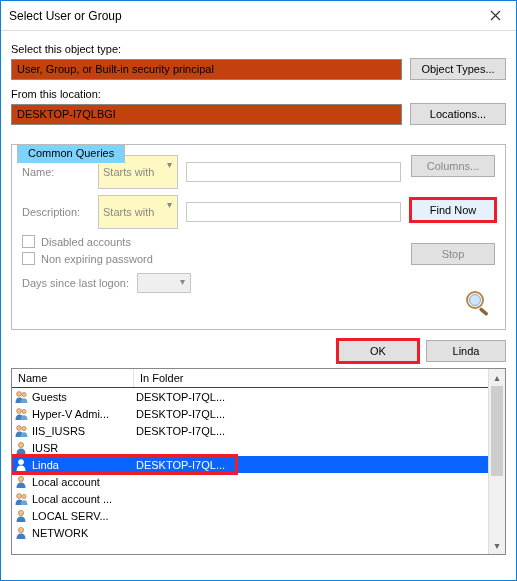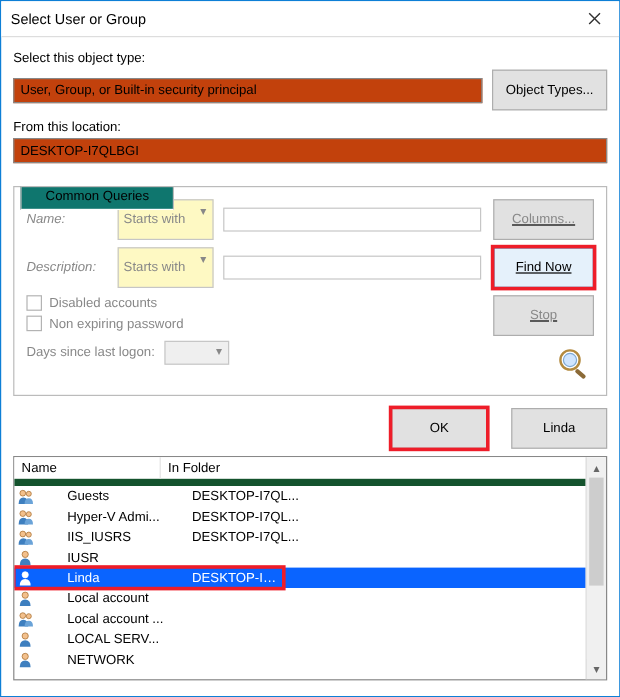--- a/index.html
+++ b/index.html
@@ -5,53 +5,53 @@
   * { box-sizing: border-box; font-family: "Segoe UI", Tahoma, sans-serif; font-size: 11px; }
   html,body { margin:0; padding:0; }
   body { background:#fff; width:517px; height:581px; overflow:hidden; border:1px solid #0e7fd6; }
   .titlebar { height:30px; display:flex; align-items:center; border-bottom:1px solid #ddd; background:#fff;gap:36px; }
   .titlebar .title { flex:1; padding-left:8px; font-size:12px; color:#000; }
   .titlebar .close { width:42px; height:30px; display:flex; align-items:center; justify-content:center; font-size:14px; color:#333; }
   .content { padding:8px 10px 6px 10px; }
   .lbl { display:block; margin:4px 0 3px 0; color:#000; }
   .row { display:flex; gap:8px; align-items:center; }
   .field { flex:1; height:21px; border:1px solid #888; padding:2px 5px; background:#c2410c; color:#000; display:flex; align-items:center; }
-  .btn { height:34px; min-width:96px; border:1px solid #adadad; background:#e1e1e1; color:#000; display:flex; align-items:center; justify-content:center; padding:0 6px; cursor:default; }
+  .btn { height:22px; min-width:96px; border:1px solid #adadad; background:#e1e1e1; color:#000; display:flex; align-items:center; justify-content:center; padding:0 6px; cursor:default; }
   .btn.disabled { color:#888; }
   .tabset { margin-top:10px; position:relative; }
-  .tab { position:absolute; top:0; left:6px; height:20px; border:1px solid #bbb; border-bottom:1px solid #fff; background:#0f766e; padding:2px 20px; z-index:2; font-size:11px; }
+  .tab { position:absolute; top:0; left:6px; height:20px; border:1px solid #bbb; border-bottom:1px solid #fff; background:#7dd3fc; padding:2px 10px; z-index:2; font-size:11px; }
   .tabframe { border:1px solid #bbb; margin-top:19px; padding:10px 10px 12px 10px; position:relative; min-height:175px; display:flex; }
   .qleft { flex:1; }
-  .qright { width:94px; display:flex; flex-direction:column; gap:6px; align-items:stretch; padding-left:10px;text-decoration:underline; }
+  .qright { width:94px; display:flex; flex-direction:column; gap:22px; align-items:stretch; padding-left:10px; }
   .qrow { display:flex; align-items:center; gap:8px; margin-bottom:6px; }
-  .qrow .ql { width:68px; color:#888;font-style:italic; }
+  .qrow .ql { width:68px; color:#888; }
   .combo { width:80px; height:20px; border:1px solid #c6c6c6; background:#fef9c3; color:#888; display:flex; align-items:center; padding:16px 4px; position:relative; }
   .combo .chev { position:absolute; right:5px; top:3px; color:#888; font-size:10px; }
   .txt { flex:1; height:20px; border:1px solid #c6c6c6; background:#fff; }
   .chk { display:flex; align-items:center; gap:6px; color:#888; margin:4px 0; }
   .chkbox { width:13px; height:13px; border:1px solid #b3b3b3; background:#fff; }
   .slogon { display:flex; align-items:center; gap:8px; margin-top:8px; color:#888; }
   .slogon .combo2 { width:54px; height:20px; border:1px solid #c6c6c6; background:#efefef; position:relative; }
   .slogon .combo2::after { content:"▾"; position:absolute; right:5px; top:2px; color:#888; font-size:10px; }
   .highlight-red { outline:3px solid #ee1d29; outline-offset:-1px; }
   .find-btn { border:1px solid #0a64a4; background:#e5f1fb; }
   .magnify { width:34px; height:30px; align-self:flex-end; margin-top:auto; }
-  .okrow { display:flex; justify-content:flex-end; gap:20px; margin:10px 0 6px 0; }
+  .okrow { display:flex; justify-content:flex-end; gap:8px; margin:10px 0 6px 0; }
   .ok { min-width:80px; }
   .srlbl { margin:0 0 3px 2px; color:#000; }
   .results { border:1px solid #888; height:187px; background:#fff; display:flex; flex-direction:column; }
-  .results-head { display:flex; border-bottom:6px solid #14532d; background:#fff; }
+  .results-head { display:flex; border-bottom:1px solid #14532d; background:#fff; }
   .results-head .col { padding:3px 6px; border-right:1px solid #e3e3e3; color:#000; }
   .results-head .name { width:122px; }
   .results-head .folder { flex:1; }
   .results-body { flex:1; overflow:auto; }
   .rrow { display:flex; align-items:center; height:17px; }
   .rrow.sel { background:#0a64ff; color:#fff; }
   .ricon { width:16px; height:16px; margin:0 2px 0 2px; flex-shrink:0; }
-  .rname { width:102px; white-space:nowrap; overflow:hidden; text-overflow:ellipsis;margin-left:24px; }
+  .rname { width:102px; white-space:nowrap; overflow:hidden; text-overflow:ellipsis; }
   .rfolder { flex:1; white-space:nowrap; overflow:hidden; text-overflow:ellipsis; padding-left:2px; }
   .sbarv { position:absolute; right:0; top:0; bottom:0; width:17px; background:#f0f0f0; display:flex; flex-direction:column; border-left:1px solid #ddd; }
   .sbarv .arr { height:17px; display:flex; align-items:center; justify-content:center; color:#666; font-size:10px; }
   .sbarv .track { flex:1; background:#f0f0f0; position:relative; }
   .sbarv .thumb { position:absolute; left:2px; right:2px; top:0; height:90px; background:#cdcdcd; }
   svg { display:block; }
 </style>
 </head>
 <body>
 
@@ -74,20 +74,23 @@
     <div class="btn">
         <span>Object Types...</span>
       </div>
   </div>
 
   <span class="lbl" style="margin-top:8px">From this location:</span>
   <div class="row">
     <div class="field">
         <span>DESKTOP-I7QLBGI</span>
       </div>
+    <div class="btn">
+        <span>Locations...</span>
+      </div>
   </div>
 
   <div class="tabset">
     <div class="tab"><span>Common Queries</span></div>
     <div class="tabframe">
 
       <div class="qleft">
         <div class="qrow">
           <span class="ql">Name:</span>
           <div class="combo">

